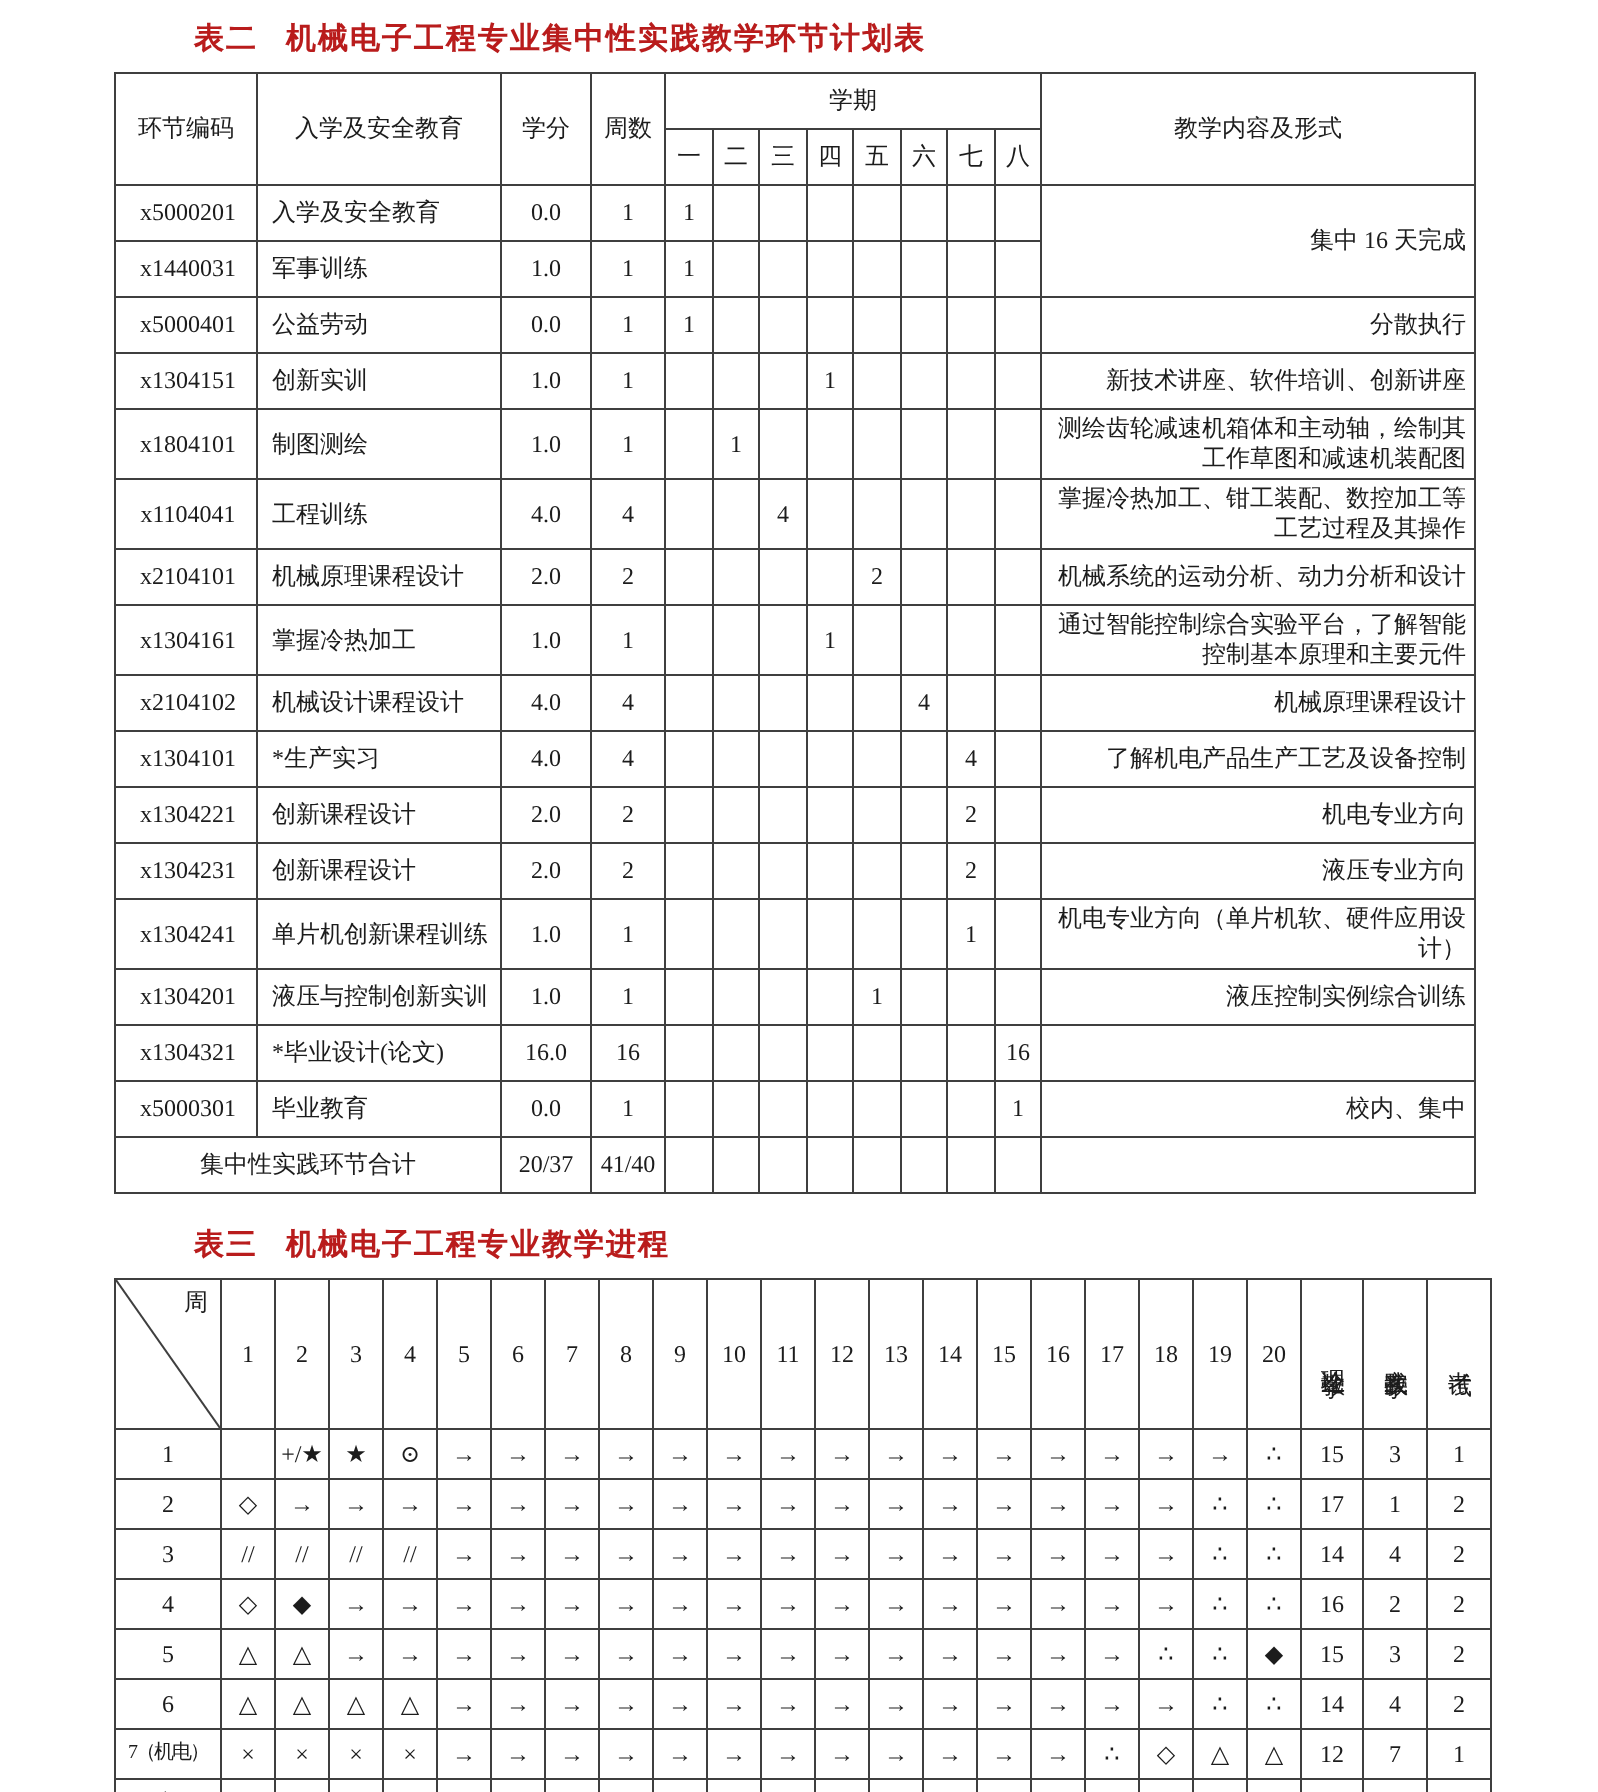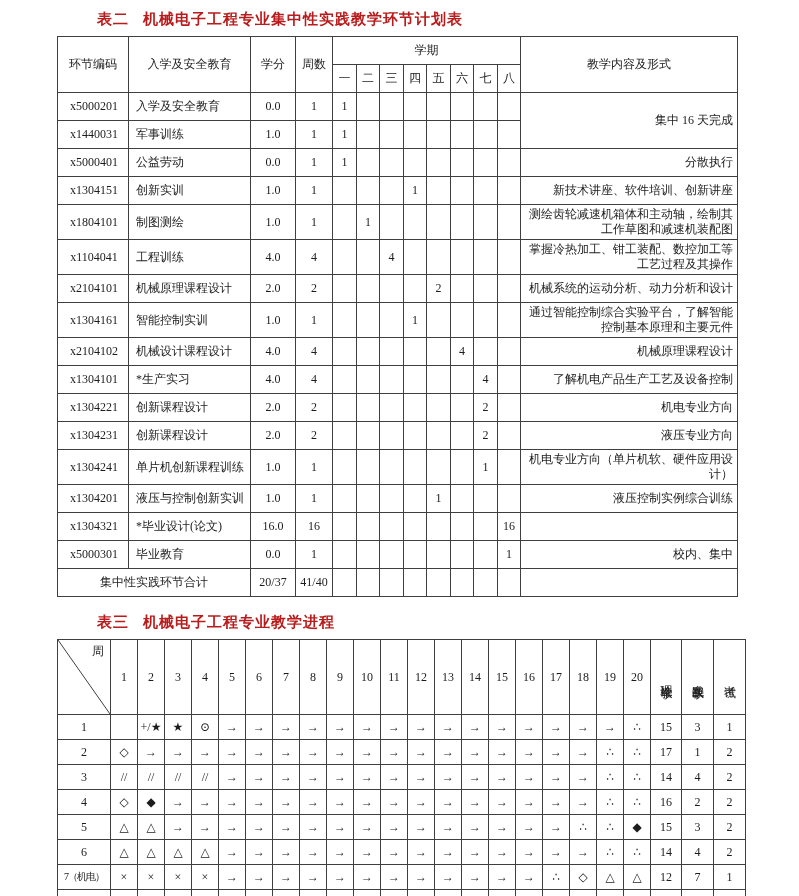--- a/index.html
+++ b/index.html
@@ -193,21 +193,21 @@
           <td></td>
           <td></td>
           <td>2</td>
           <td></td>
           <td></td>
           <td></td>
           <td class="left">机械系统的运动分析、动力分析和设计</td>
         </tr>
         <tr>
           <td class="code">x1304161</td>
-          <td class="name">智能控制实训</td>
+          <td class="name">掌握冷热加工</td>
           <td>1.0</td>
           <td>1</td>
           <td></td>
           <td></td>
           <td></td>
           <td>1</td>
           <td></td>
           <td></td>
           <td></td>
           <td></td>

